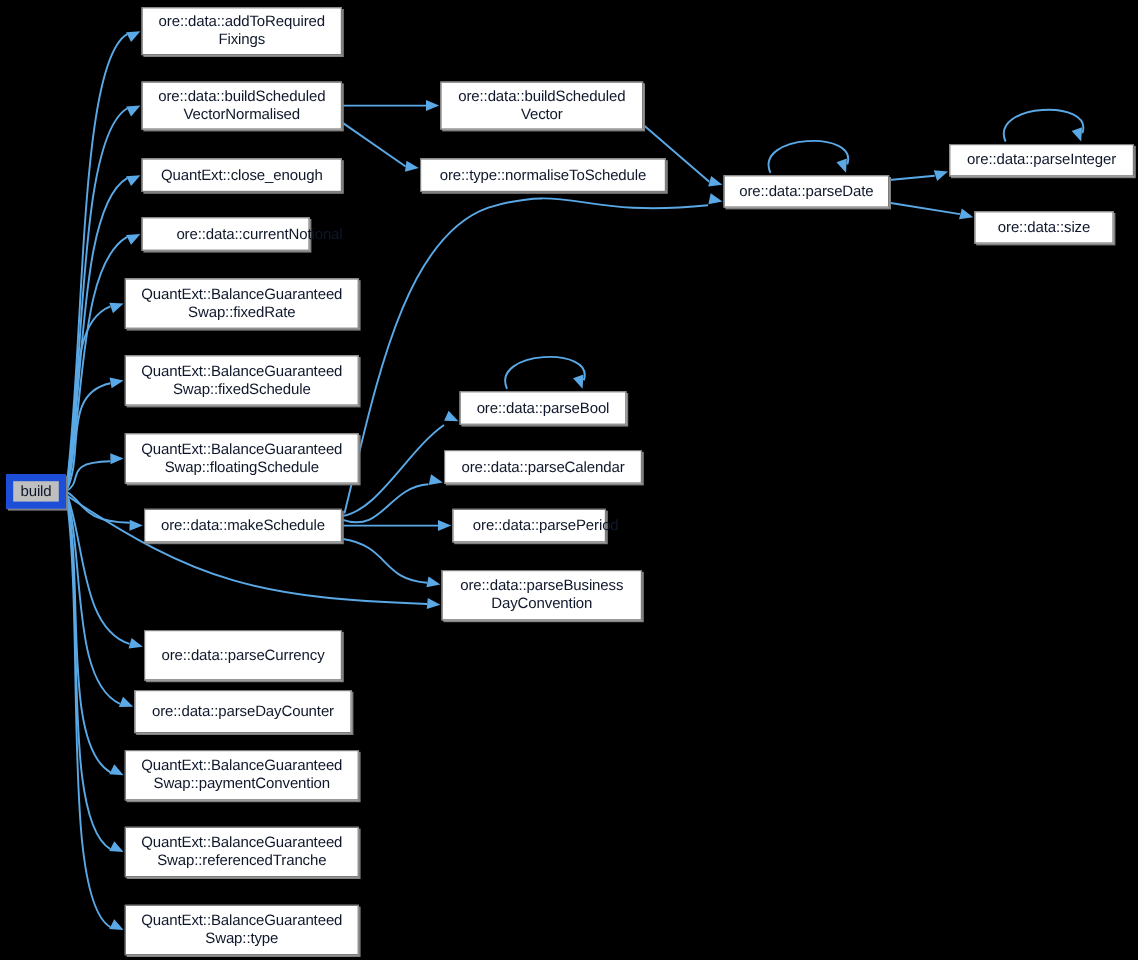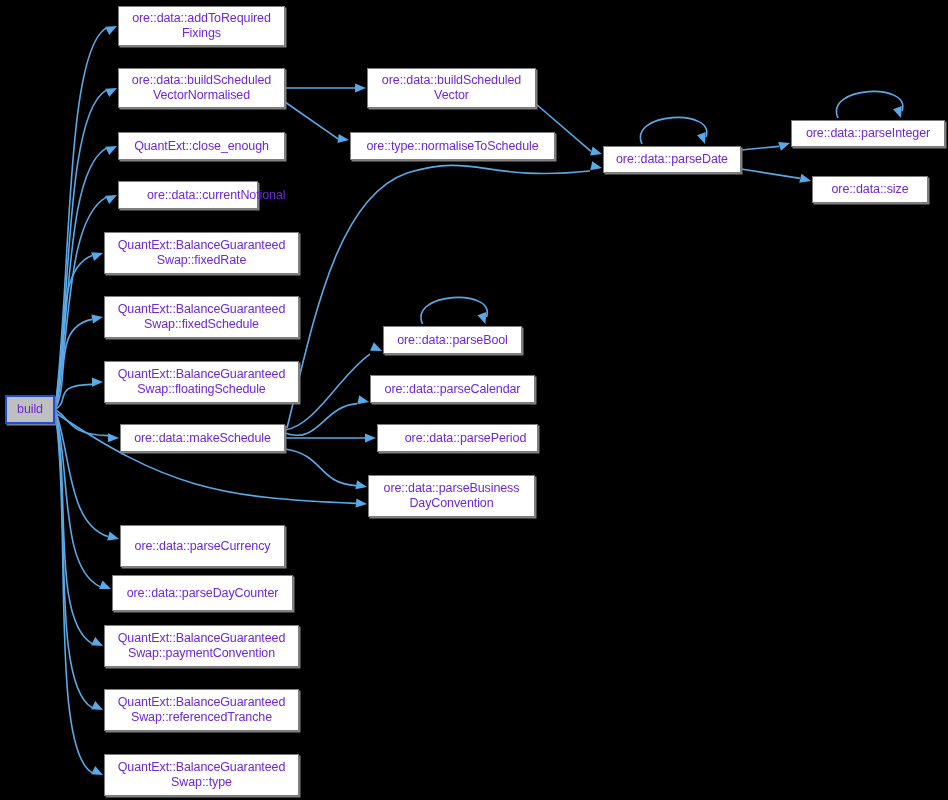--- a/index.html
+++ b/index.html
@@ -25,30 +25,30 @@
   .gnode {
     position: absolute;
     box-sizing: border-box;
     display: flex;
     align-items: center;
     justify-content: center;
     text-align: center;
     background: #ffffff;
     border: 1px solid #7d7d7d;
     box-shadow: 1.5px 1.5px 0 0 #808080;
-    color: #6d28d9;
+    color: #0f172a;
     font-size: 12.5px;
     line-height: 15px;
     letter-spacing: -0.1px;
     white-space: pre-line;
     z-index: 3;
   }
   .gnode.root {
     background: #bfbfbf;
-    border: 2px solid #1d4ed8;
+    border: 6px solid #1d4ed8;
   }
   .gnode span { display: block; width: 100%; }
 </style>
 </head>
 <body>
 
 <div id="canvas">
   <svg id="edges" viewBox="0 0 948 800" xmlns="http://www.w3.org/2000/svg">
       <path d="M 55 409.5 C 71 285.246, 65 52, 106 28.4" fill="none" stroke="#5aa9e6" stroke-width="1.6"></path>
       <polygon points="117.00,26.00 109.23,35.05 105.11,26.83" fill="#5aa9e6"></polygon>
@@ -125,19 +125,19 @@
 Swap::paymentConvention</span></div>
     <div class="gnode" style="left: 104px; top: 689px; width: 195px; height: 42px;"><span>QuantExt::BalanceGuaranteed
 Swap::referencedTranche</span></div>
     <div class="gnode" style="left: 104px; top: 754px; width: 195px; height: 42px;"><span>QuantExt::BalanceGuaranteed
 Swap::type</span></div>
     <div class="gnode" style="left: 367px; top: 68px; width: 169px; height: 40px;"><span>ore::data::buildScheduled
 Vector</span></div>
     <div class="gnode" style="left: 350px; top: 132px; width: 205px; height: 28px;"><span>ore::type::normaliseToSchedule</span></div>
     <div class="gnode" style="left: 383px; top: 326px; width: 139px; height: 28px;"><span>ore::data::parseBool</span></div>
     <div class="gnode" style="left: 370px; top: 375px; width: 165px; height: 28px;"><span>ore::data::parseCalendar</span></div>
-    <div class="gnode" style="left: 377px; top: 424px; width: 161px; height: 28px; padding-left: 16px;"><span>ore::data::parsePeriod</span></div>
+    <div class="gnode" style="left: 377px; top: 424px; width: 128px; height: 28px; padding-left: 16px;"><span>ore::data::parsePeriod</span></div>
     <div class="gnode" style="left: 603px; top: 146px; width: 138px; height: 27px;"><span>ore::data::parseDate</span></div>
     <div class="gnode" style="left: 368px; top: 475px; width: 167px; height: 42px;"><span>ore::data::parseBusiness
 DayConvention</span></div>
     <div class="gnode" style="left: 791px; top: 120px; width: 154px; height: 27px;"><span>ore::data::parseInteger</span></div>
     <div class="gnode" style="left: 812px; top: 176px; width: 116px; height: 27px;"><span>ore::data::size</span></div>
   </div>
 
 </body></html>

